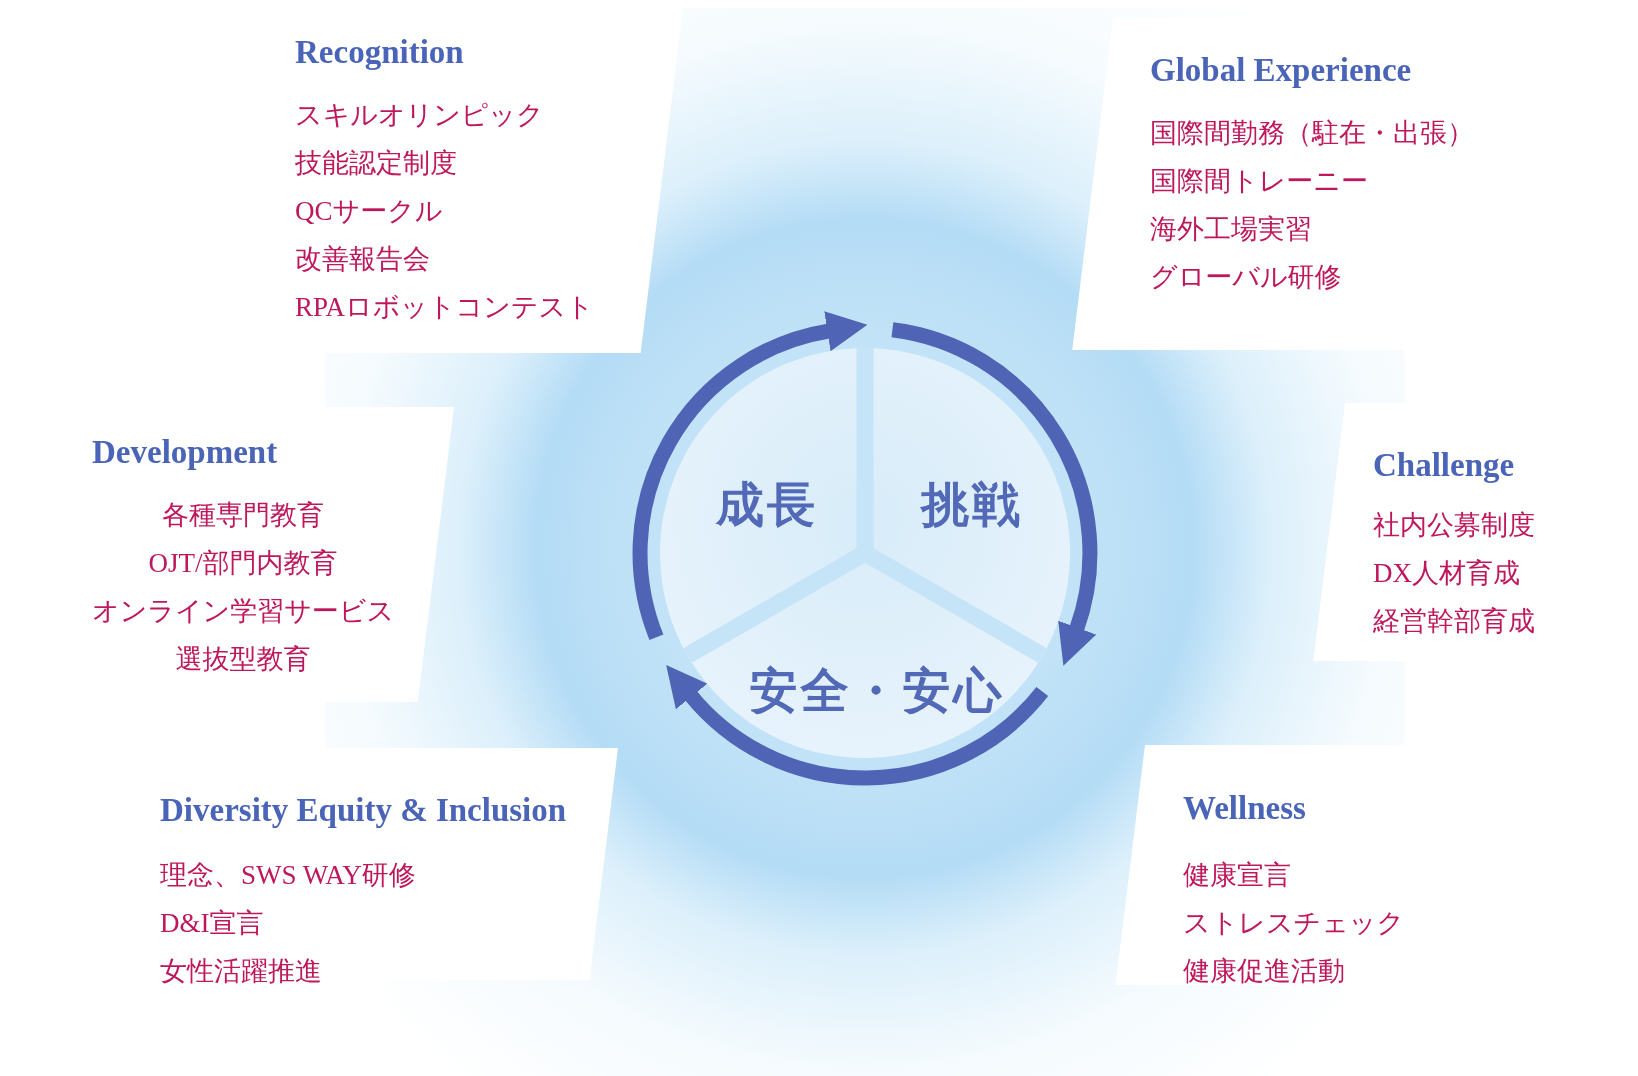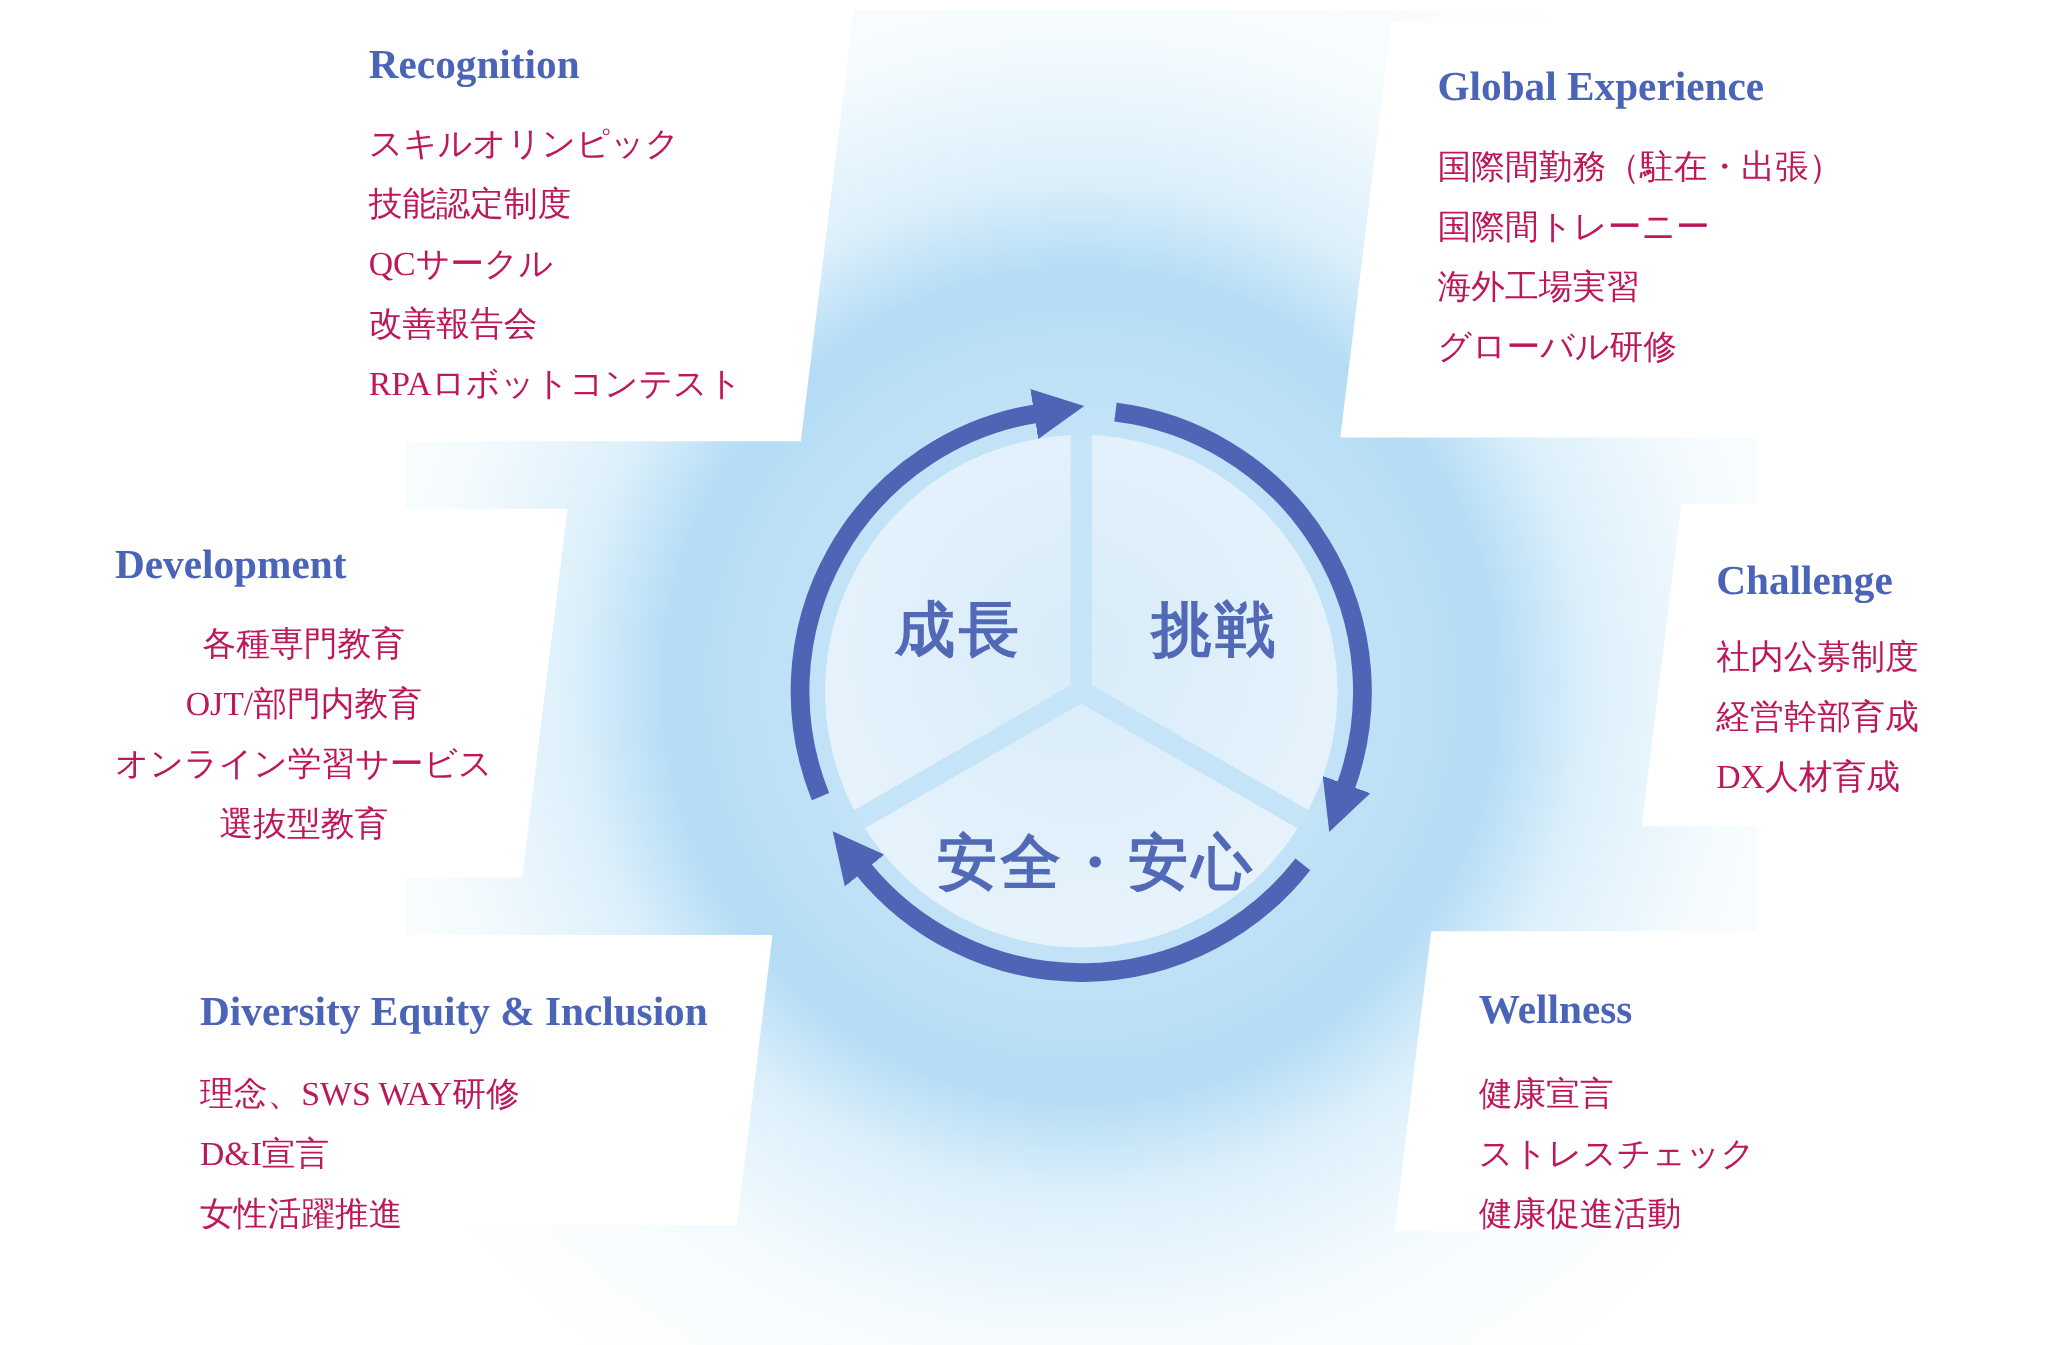--- a/index.html
+++ b/index.html
@@ -109,22 +109,22 @@
         </div>
     </div>
   </div>
 
   <div class="panel p-challenge">
     <div class="panel-bg"></div>
     <div class="content">
       <div class="heading">Challenge</div>
       <div class="items">
           <div class="item">社内公募制度</div>
+          <div class="item">DX人材育成</div>
           <div class="item">経営幹部育成</div>
-          <div class="item">DX人材育成</div>
         </div>
     </div>
   </div>
 
   <div class="panel p-dei">
     <div class="panel-bg"></div>
     <div class="content">
       <div class="heading">Diversity Equity &amp; Inclusion</div>
       <div class="items">
           <div class="item">理念、SWS WAY研修</div>

